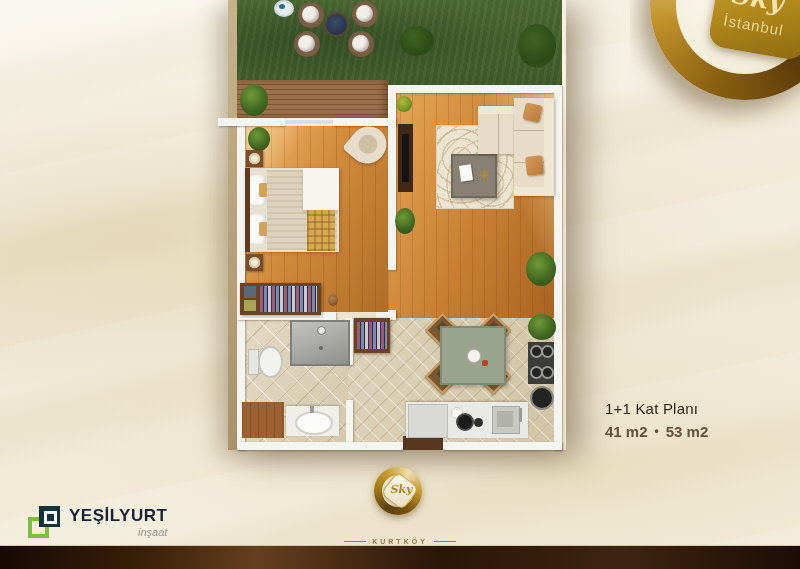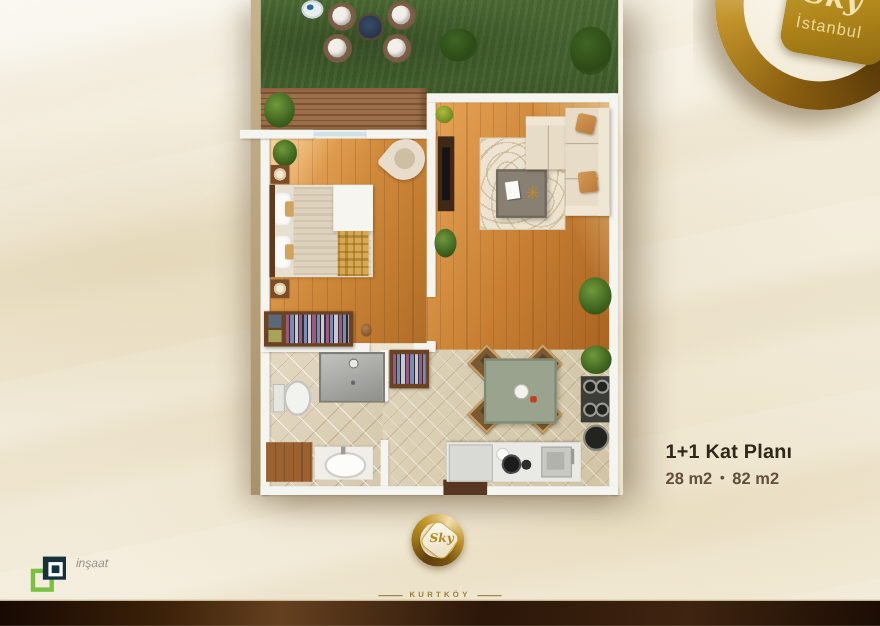--- a/index.html
+++ b/index.html
@@ -143,21 +143,21 @@
   .dish{position:absolute;left:45px;top:5px;width:10px;height:10px;border-radius:50%;background:#fafaf8;border:1px solid #ccc;}
   .counter-sink{position:absolute;left:86px;top:4px;width:26px;height:26px;background:#c9c9c3;border:1px solid #a8a8a2;}
   .counter-sink::after{content:"";position:absolute;left:4px;top:4px;width:16px;height:16px;background:#b2b2ac;}
   .cooktop{left:300px;top:342px;width:26px;height:42px;background:#3c3c38;}
   .burner{position:absolute;width:9px;height:9px;border-radius:50%;background:#23231f;border:2px solid #9a9a94;}
   .round-sink{left:302px;top:386px;width:20px;height:20px;border-radius:50%;background:#23231f;border:2px solid #8a8a84;}
   .door-mat{left:175px;top:436px;width:40px;height:14px;background:#57371f;}
 
   
   .caption{left:605px;top:400px;}
-  .caption-title{font-size:18px;font-weight:700;color:#30271b;letter-spacing:.2px;}
+  .caption-title{font-size:15px;font-weight:400;color:#30271b;letter-spacing:.2px;}
   .caption-area{margin-top:6px;font-size:15px;font-weight:700;color:#63503c;}
   .caption-sep{display:inline-block;margin:0 7px;font-size:12px;vertical-align:2px;}
 
   
   .band{left:0;right:0;bottom:0;height:23px;border-top:1px solid #d8c8a4;
     background:linear-gradient(95deg,#170903 0%,#3a2008 18%,#64401f 32%,#2b1608 55%,#3f2410 78%,#1c0d04 100%);}
 
   .builder{left:28px;top:506px;display:flex;gap:9px;align-items:flex-start;}
   .b-icon{position:relative;width:32px;height:32px;}
   .b-green{position:absolute;left:0;top:11px;width:13px;height:13px;border:4px solid #7ac143;background:rgba(255,255,255,.0);}
@@ -320,32 +320,33 @@
       <div class="burner" style="left:2px;top:24px;"></div>
       <div class="burner" style="left:13px;top:24px;"></div>
     </div>
     <div class="abs round-sink"></div>
     <div class="abs plant" style="left:300px;top:314px;width:28px;height:26px;"></div>
   </div>
 
   <div class="abs caption">
     <div class="caption-title">1+1 Kat Planı</div>
     <div class="caption-area">
-      <span>28 m2</span><span class="caption-sep">•</span><span>82 m2</span>
+      <span>41 m2</span><span class="caption-sep">•</span><span>53 m2</span>
     </div>
   </div>
 
   <div class="abs builder">
     <div class="b-icon">
       <div class="b-green"></div>
       <div class="b-dark">
         <div class="b-white"></div>
       </div>
     </div>
     <div>
+      <div class="b-name">YEŞİLYURT</div>
       <div class="b-sub">inşaat</div>
     </div>
   </div>
 
   <div class="abs d-ring"></div>
   <div class="abs d-tile">
     <span>Sky</span>
   </div>
   <div class="abs d-loc">
     <div class="line"></div>

